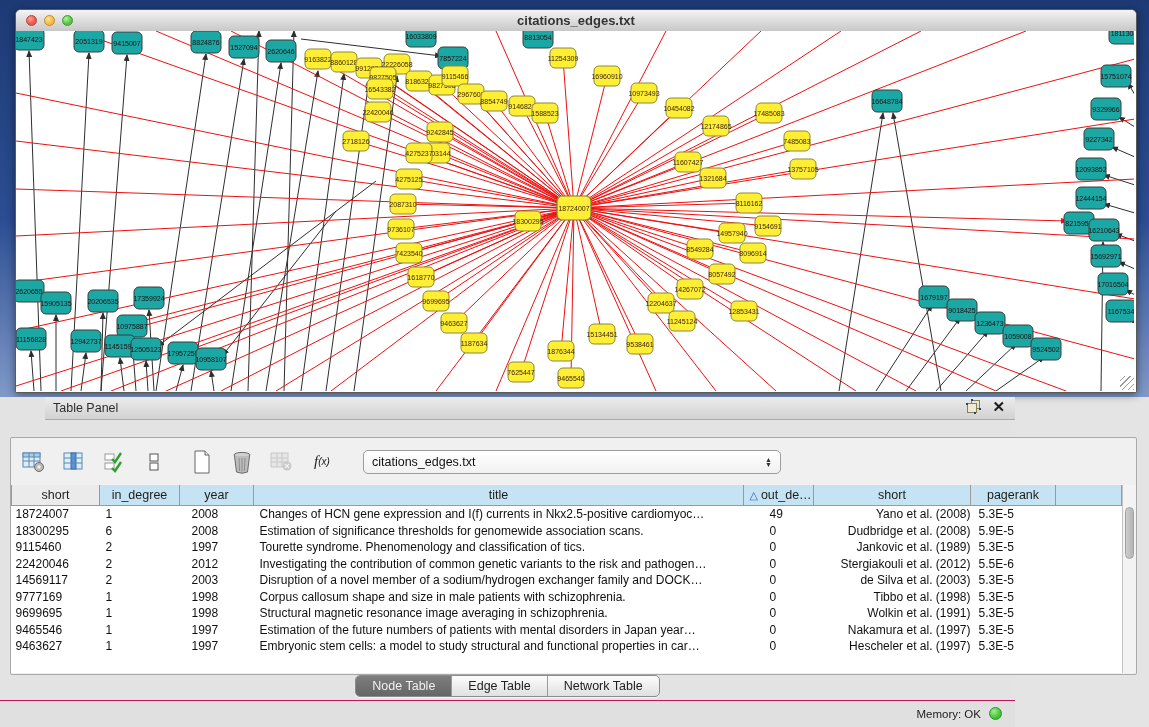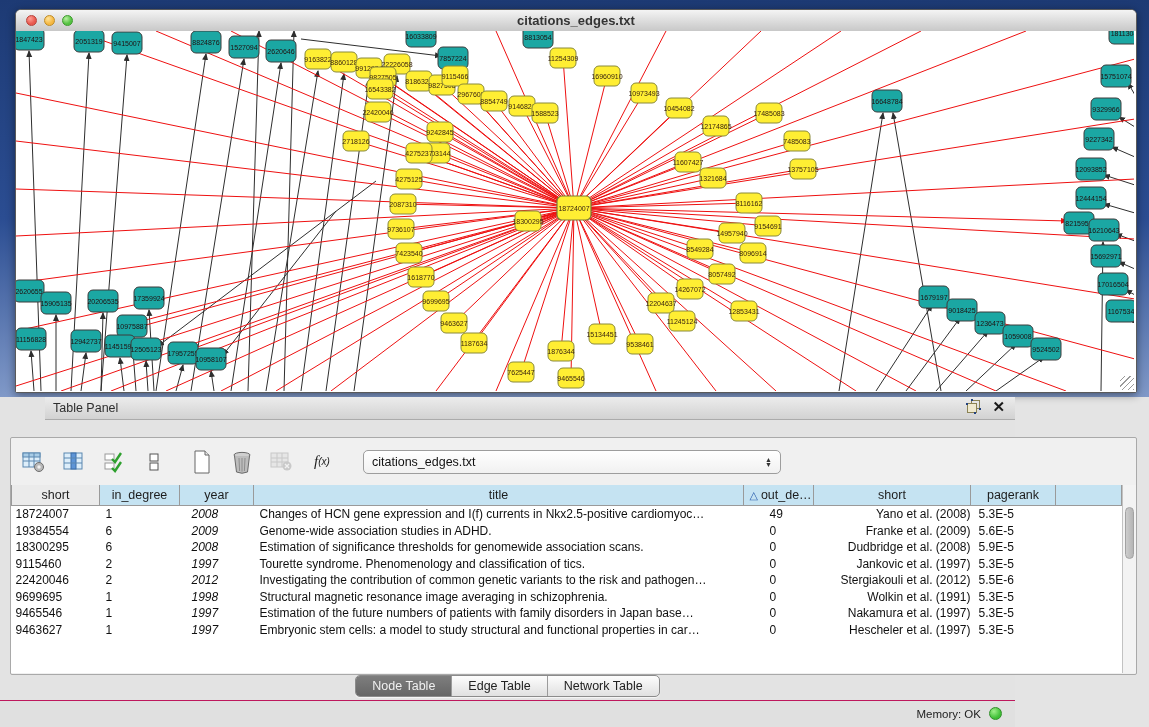--- a/index.html
+++ b/index.html
@@ -65,21 +65,21 @@
   .table-area{position:absolute;left:0;top:47px;right:14px;bottom:1px;overflow:hidden;background:#fff;}
   table.dtable{border-collapse:collapse;table-layout:fixed;width:100%;}
   .dtable th{height:20px;font-size:12.5px;font-weight:normal;color:#1d1d1d;
     background:#c5e3f2;border:1px solid #9a9a9a;border-top:none;padding:0;text-align:center;overflow:hidden;white-space:nowrap;}
   .dtable th.hname{background:#ebebeb;}
   .dtable th .tri{color:#2b5fae;font-size:11px;}
   .dtable td{height:16.5px;font-size:12px;color:#101010;padding:0 0 0 6px;
     white-space:nowrap;overflow:hidden;border:none;}
   .dtable td.c0{padding-left:4px;}
   .dtable td.c1{padding-left:6px;}
-  .dtable td.c2{padding-left:12px;font-style:italic;}
+  .dtable td.c2{padding-left:12px;}
   .dtable td.c4{padding-left:26px;}
   .dtable td.c5{text-align:right;padding-left:0;}
   .dtable td.c6{padding-left:8px;}
   .vscroll{position:absolute;top:47px;right:0;width:14px;bottom:1px;background:#f3f3f3;border-left:1px solid #c2c2c2;box-sizing:border-box;}
   .vthumb{position:absolute;left:2px;right:2px;top:22px;height:50px;background:linear-gradient(90deg,#cdcdcd,#b5b5b5);border:1px solid #a2a2a2;border-radius:5px;}
 
   .tabs{position:absolute;left:0;right:0;top:278px;height:22px;display:flex;justify-content:center;}
   .seg{display:flex;border:1px solid #8b8b8b;border-radius:5px;overflow:hidden;height:20px;
     background:linear-gradient(180deg,#fdfdfd,#e0e0e0);box-shadow:0 1px 1px rgba(255,255,255,.7);}
   .seg button{appearance:none;border:none;background:transparent;font-family:"Liberation Sans",sans-serif;
@@ -742,74 +742,84 @@
               <td class="c0">18724007</td>
               <td class="c1">1</td>
               <td class="c2">2008</td>
               <td class="c3">Changes of HCN gene expression and I(f) currents in Nkx2.5-positive cardiomyoc…</td>
               <td class="c4">49</td>
               <td class="c5">Yano et al. (2008)</td>
               <td class="c6">5.3E-5</td>
               <td></td>
             </tr>
             <tr>
-              <td class="c0">19384554</td>
-              <td class="c1">6</td>
-              <td class="c2">2009</td>
-              <td class="c3">Genome-wide association studies in ADHD.</td>
-              <td class="c4">0</td>
-              <td class="c5">Franke et al. (2009)</td>
-              <td class="c6">5.6E-5</td>
-              <td></td>
-            </tr>
-            <tr>
               <td class="c0">18300295</td>
               <td class="c1">6</td>
               <td class="c2">2008</td>
               <td class="c3">Estimation of significance thresholds for genomewide association scans.</td>
               <td class="c4">0</td>
               <td class="c5">Dudbridge et al. (2008)</td>
               <td class="c6">5.9E-5</td>
               <td></td>
             </tr>
             <tr>
               <td class="c0">9115460</td>
               <td class="c1">2</td>
               <td class="c2">1997</td>
               <td class="c3">Tourette syndrome. Phenomenology and classification of tics.</td>
               <td class="c4">0</td>
-              <td class="c5">Jankovic et al. (1997)</td>
+              <td class="c5">Jankovic et al. (1989)</td>
               <td class="c6">5.3E-5</td>
               <td></td>
             </tr>
             <tr>
               <td class="c0">22420046</td>
               <td class="c1">2</td>
               <td class="c2">2012</td>
               <td class="c3">Investigating the contribution of common genetic variants to the risk and pathogen…</td>
               <td class="c4">0</td>
               <td class="c5">Stergiakouli et al. (2012)</td>
               <td class="c6">5.5E-6</td>
               <td></td>
             </tr>
             <tr>
+              <td class="c0">14569117</td>
+              <td class="c1">2</td>
+              <td class="c2">2003</td>
+              <td class="c3">Disruption of a novel member of a sodium/hydrogen exchanger family and DOCK…</td>
+              <td class="c4">0</td>
+              <td class="c5">de Silva et al. (2003)</td>
+              <td class="c6">5.3E-5</td>
+              <td></td>
+            </tr>
+            <tr>
+              <td class="c0">9777169</td>
+              <td class="c1">1</td>
+              <td class="c2">1998</td>
+              <td class="c3">Corpus callosum shape and size in male patients with schizophrenia.</td>
+              <td class="c4">0</td>
+              <td class="c5">Tibbo et al. (1998)</td>
+              <td class="c6">5.3E-5</td>
+              <td></td>
+            </tr>
+            <tr>
               <td class="c0">9699695</td>
               <td class="c1">1</td>
               <td class="c2">1998</td>
               <td class="c3">Structural magnetic resonance image averaging in schizophrenia.</td>
               <td class="c4">0</td>
               <td class="c5">Wolkin et al. (1991)</td>
               <td class="c6">5.3E-5</td>
               <td></td>
             </tr>
             <tr>
               <td class="c0">9465546</td>
               <td class="c1">1</td>
               <td class="c2">1997</td>
-              <td class="c3">Estimation of the future numbers of patients with family disorders in Japan base…</td>
+              <td class="c3">Estimation of the future numbers of patients with mental disorders in Japan year…</td>
               <td class="c4">0</td>
               <td class="c5">Nakamura et al. (1997)</td>
               <td class="c6">5.3E-5</td>
               <td></td>
             </tr>
             <tr>
               <td class="c0">9463627</td>
               <td class="c1">1</td>
               <td class="c2">1997</td>
               <td class="c3">Embryonic stem cells: a model to study structural and functional properties in car…</td>

